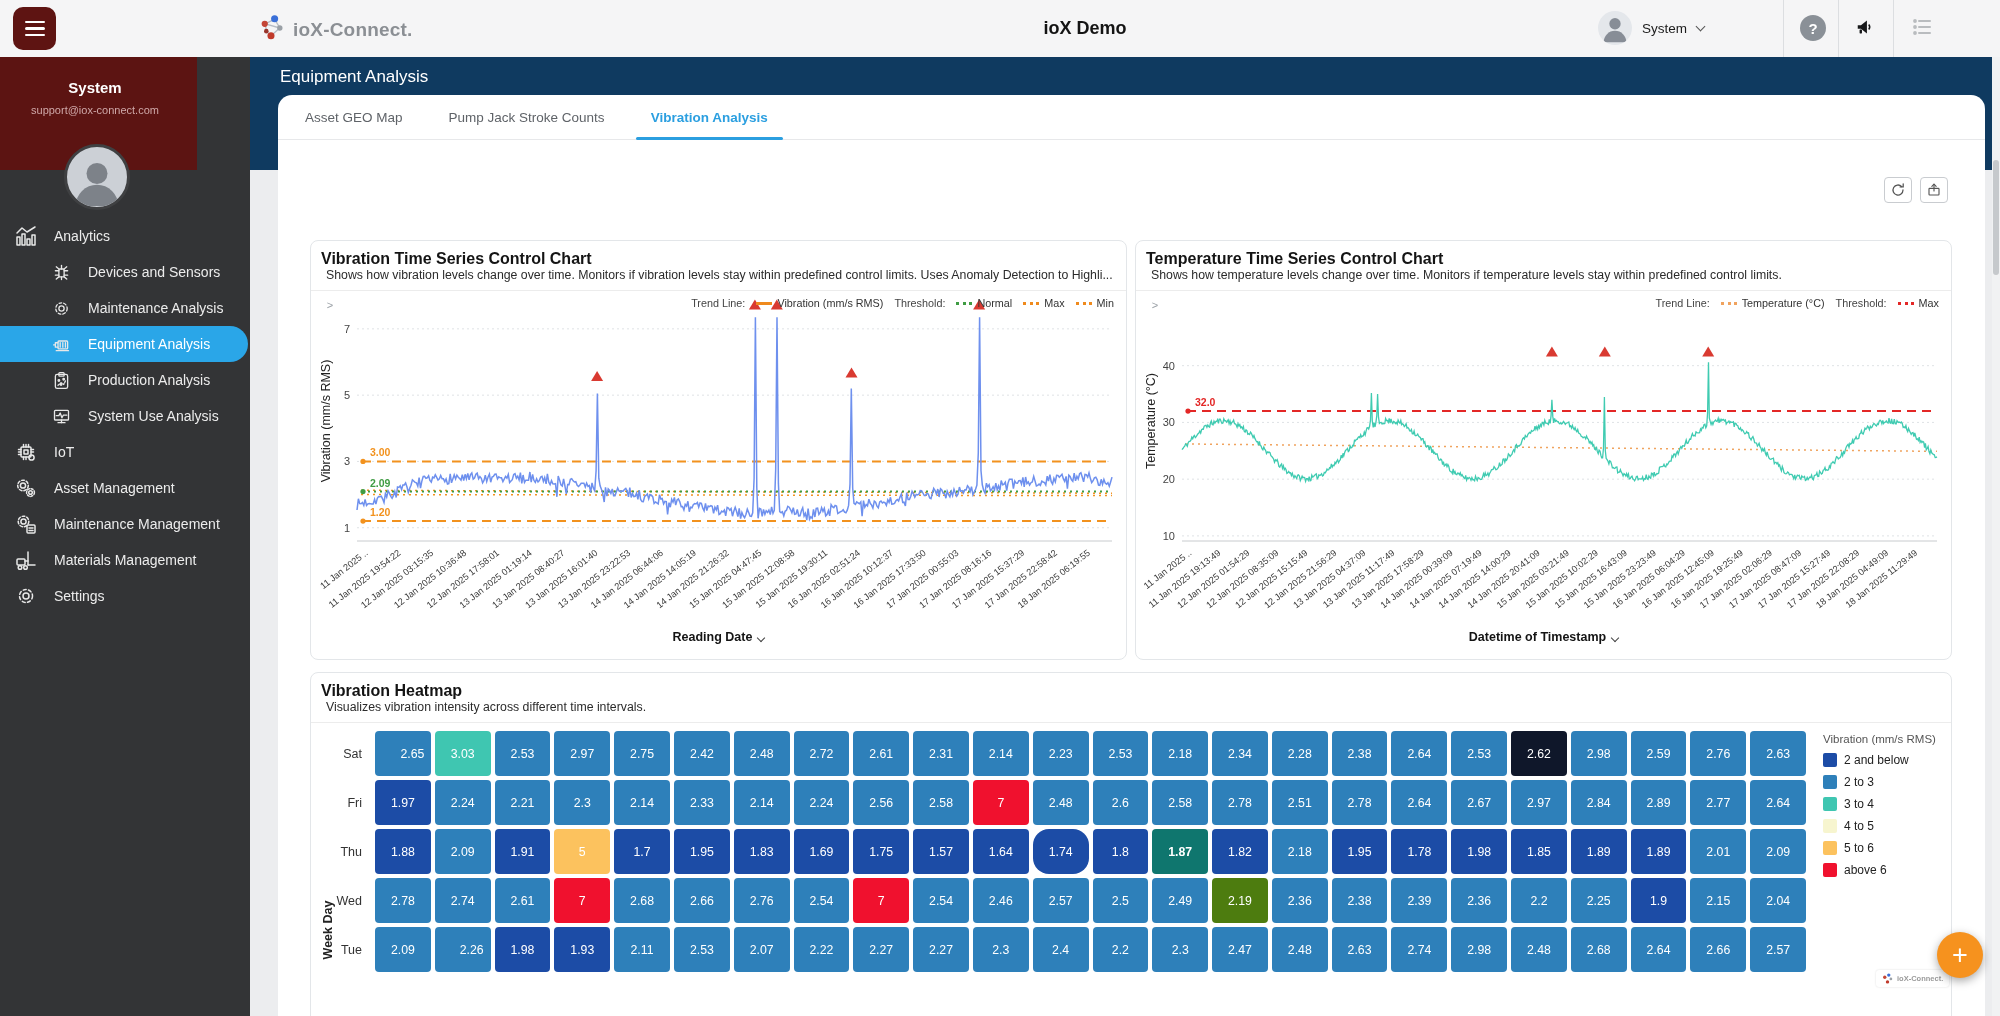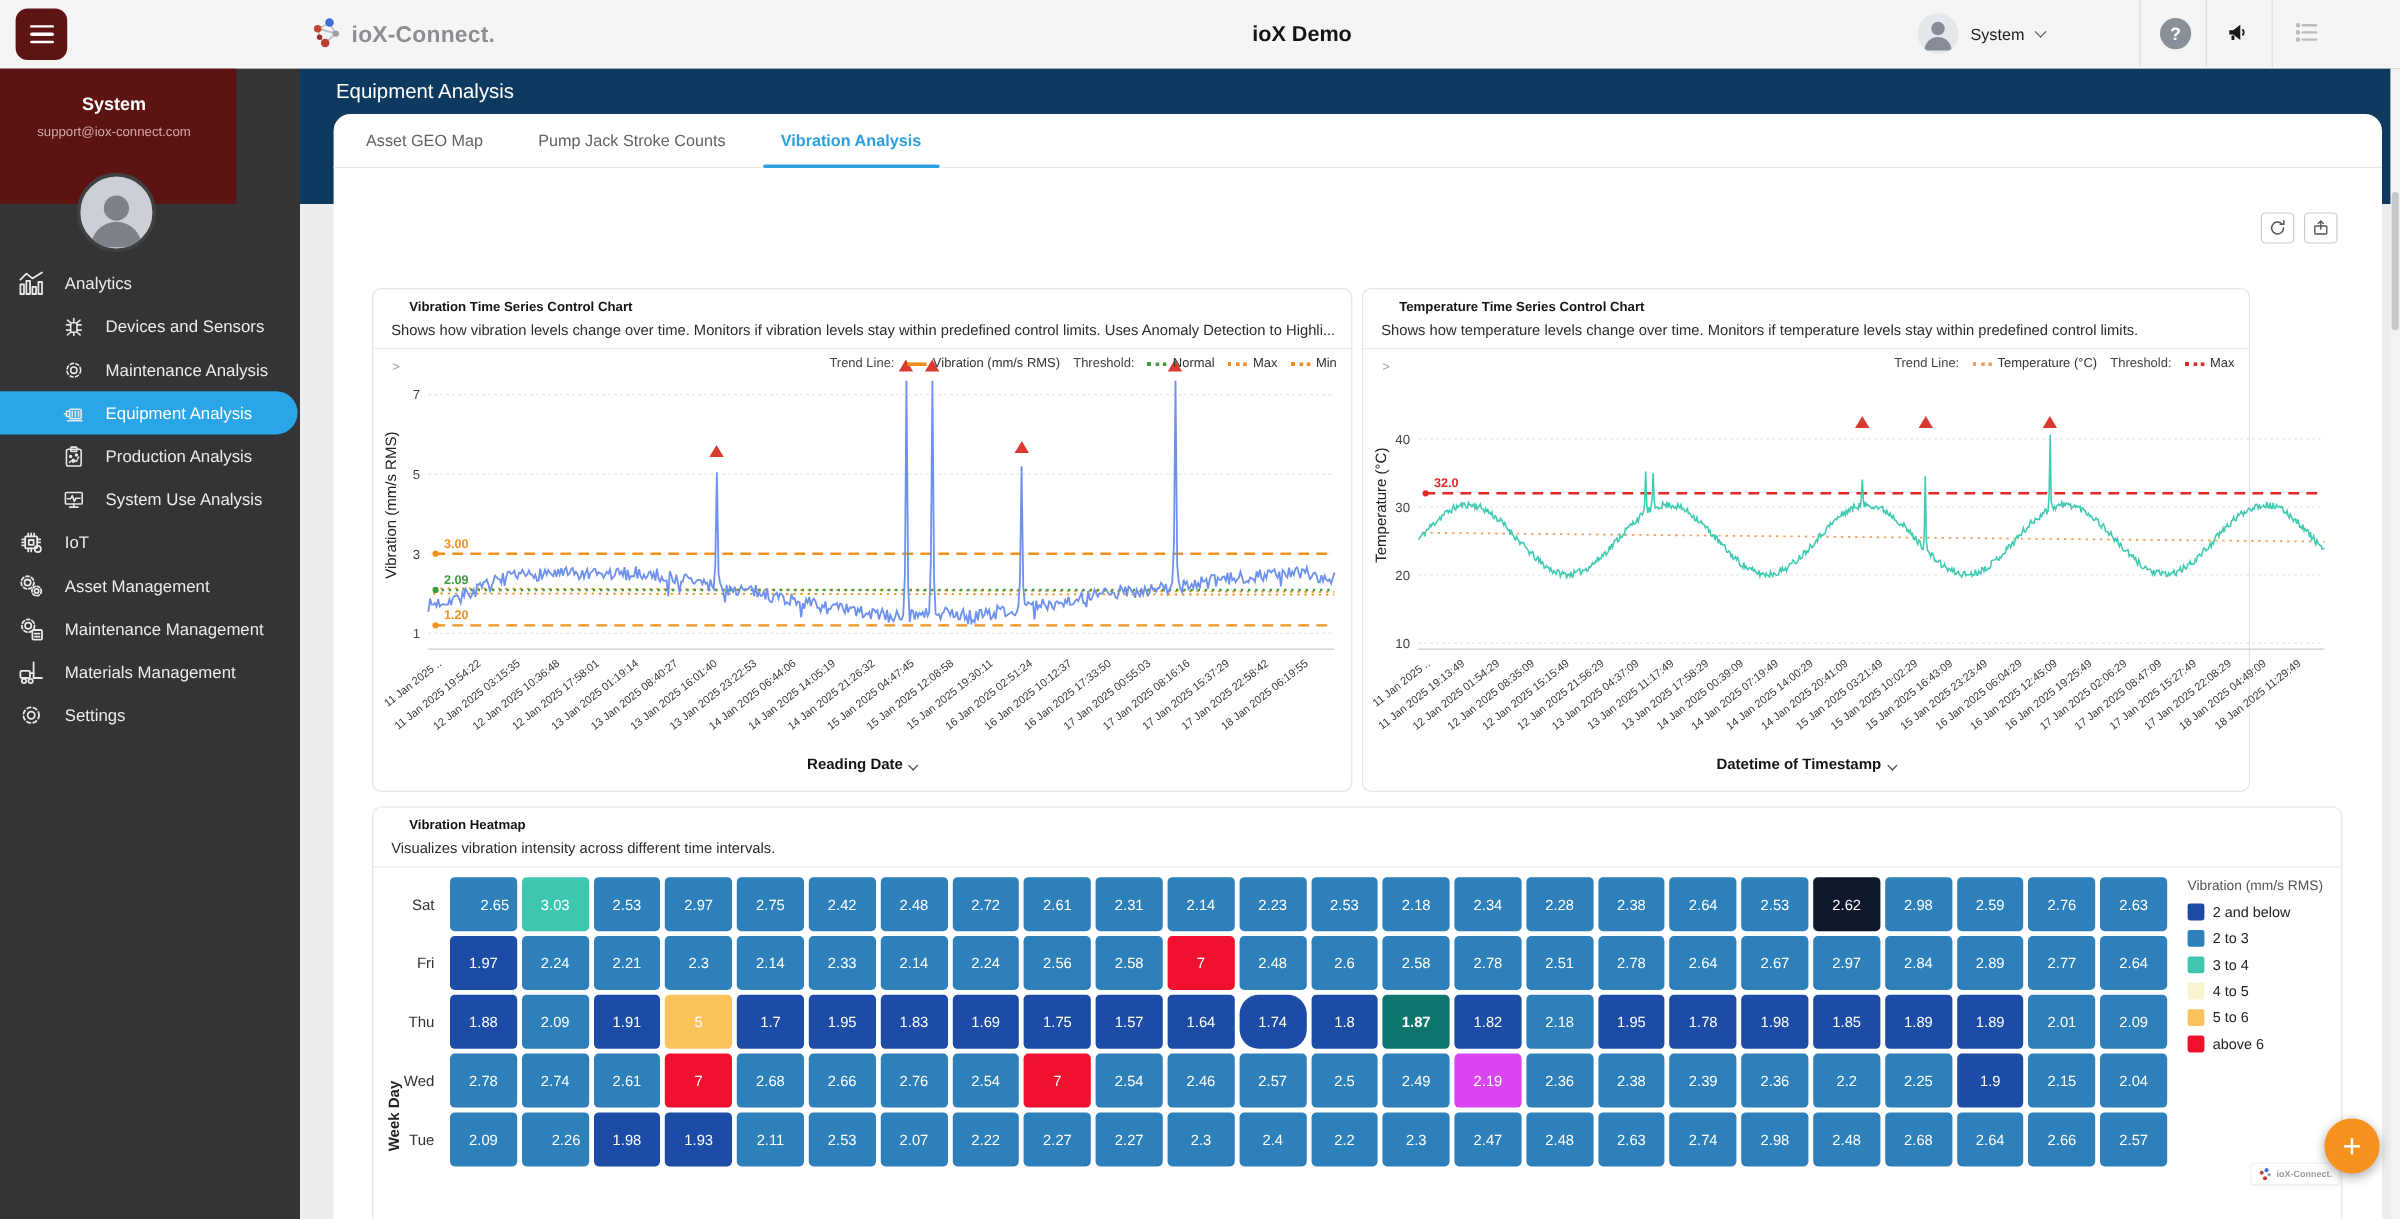--- a/index.html
+++ b/index.html
@@ -44,21 +44,21 @@
   .page-heading { position:absolute; left:30px; top:10px; color:#fff; font-size:17px; font-weight:500; z-index:2; }
   .content-card { position:absolute; left:28px; top:38px; right:15px; bottom:-30px; background:#fff; border-radius:14px 14px 0 0; z-index:3; }
   .tabs { position:absolute; left:0; top:0; right:0; height:45px; border-bottom:1px solid #e7e8ea; display:flex; align-items:stretch; padding-left:4px; }
   .tab { position:relative; display:flex; align-items:center; padding:0 23px; font-size:13.5px; color:#5f6368; cursor:pointer; }
   .tab.active { color:#2b9fe0; font-weight:700; }
   .tab.active::after { content:""; position:absolute; left:8px; right:8px; bottom:-1px; height:3px; background:#2b9fe0; border-radius:2px; }
   .icon-btn { position:absolute; top:82px; width:28px; height:26px; background:#fff; border:1px solid #c9ccd0; border-radius:4px; cursor:pointer; display:flex; align-items:center; justify-content:center; }
   .icon-btn svg { width:16px; height:16px; }
 
   .panel { position:absolute; background:#fff; border:1px solid #e3e6e9; border-radius:8px; }
-  .panel-title { position:absolute; left:30px; top:9px; font-size:11px; font-weight:700; color:#141414; white-space:nowrap; }
+  .panel-title { position:absolute; left:10px; top:9px; font-size:16px; font-weight:700; color:#141414; white-space:nowrap; }
   .panel-sub { position:absolute; left:15px; top:27px; right:8px; font-size:12.3px; color:#2b2b2b; white-space:nowrap; overflow:hidden; }
   .panel-div { position:absolute; left:0; right:0; top:49px; height:1px; background:#ececec; }
   .chart-legend { position:absolute; top:56px; right:12px; display:flex; align-items:center; gap:11px; font-size:10.8px; z-index:2; }
   .lg-title { color:#444; }
   .lg-item { display:flex; align-items:center; gap:5px; color:#333; }
   .lg-swatch { display:inline-block; width:16px; height:0; }
   .chart-svg { position:absolute; left:6px; top:52px; }
   .axis-title { position:absolute; left:0; right:0; top:389px; text-align:center; font-size:12.5px; font-weight:700; color:#141414; z-index:2; }
   .axis-title .chev { border-color:#444; width:6px; height:6px; margin-left:6px; }
 
@@ -394,21 +394,21 @@
             <path d="M431.9 16.6L443.9 16.6L437.9 6.6Z" fill="#d93a31"></path>
             <path d="M453.8 16.6L465.8 16.6L459.8 6.6Z" fill="#d93a31"></path>
             <path d="M528.5 84.6L540.5 84.6L534.5 74.6Z" fill="#d93a31"></path>
             <path d="M656.1 16.6L668.1 16.6L662.1 6.6Z" fill="#d93a31"></path>
             <text x="13" y="128" transform="rotate(-90 13 128)" text-anchor="middle" font-size="12.5" fill="#222">Vibration (mm/s RMS)</text>
             <text x="13" y="16" text-anchor="middle" font-size="11" fill="#9aa0a6">&gt;</text>
           </svg>
         <div class="axis-title"><span>Reading Date</span><span class="chev"></span></div>
       </div>
 
-      <div class="panel" style="left:857px; top:145px; width:740px; height:420px;padding-left:24px;">
+      <div class="panel" style="left:857px; top:145px; width:817px; height:420px;padding-left:24px;">
         <div class="panel-title">Temperature Time Series Control Chart</div>
         <div class="panel-sub">Shows how temperature levels change over time. Monitors if temperature levels stay within predefined control limits.</div>
         <div class="panel-div"></div>
         <div class="chart-legend" id="legend-1">
             <span class="lg-title">Trend Line:</span>
             <span class="lg-item">
               <span class="lg-swatch" style="border-top:3px dotted #f0a35e"></span>
               <span>Temperature (°C)</span>
             </span>
             <span class="lg-title">Threshold:</span>
@@ -556,21 +556,21 @@
             <div class="hm-cell" style="background: rgb(46, 128, 186);">2.68</div>
             <div class="hm-cell" style="background: rgb(46, 128, 186);">2.66</div>
             <div class="hm-cell" style="background: rgb(46, 128, 186);">2.76</div>
             <div class="hm-cell" style="background: rgb(46, 128, 186);">2.54</div>
             <div class="hm-cell" style="background: rgb(240, 17, 46);">7</div>
             <div class="hm-cell" style="background: rgb(46, 128, 186);">2.54</div>
             <div class="hm-cell" style="background: rgb(46, 128, 186);">2.46</div>
             <div class="hm-cell" style="background: rgb(46, 128, 186);">2.57</div>
             <div class="hm-cell" style="background: rgb(46, 128, 186);">2.5</div>
             <div class="hm-cell" style="background: rgb(46, 128, 186);">2.49</div>
-            <div class="hm-cell" style="background: #d946ef;">2.19</div>
+            <div class="hm-cell" style="background: #4d7c0f;">2.19</div>
             <div class="hm-cell" style="background: rgb(46, 128, 186);">2.36</div>
             <div class="hm-cell" style="background: rgb(46, 128, 186);">2.38</div>
             <div class="hm-cell" style="background: rgb(46, 128, 186);">2.39</div>
             <div class="hm-cell" style="background: rgb(46, 128, 186);">2.36</div>
             <div class="hm-cell" style="background: rgb(46, 128, 186);">2.2</div>
             <div class="hm-cell" style="background: rgb(46, 128, 186);">2.25</div>
             <div class="hm-cell" style="background: rgb(28, 76, 166);">1.9</div>
             <div class="hm-cell" style="background: rgb(46, 128, 186);">2.15</div>
             <div class="hm-cell" style="background: rgb(46, 128, 186);">2.04</div>
             <div class="hm-rowlabel">Tue</div>

